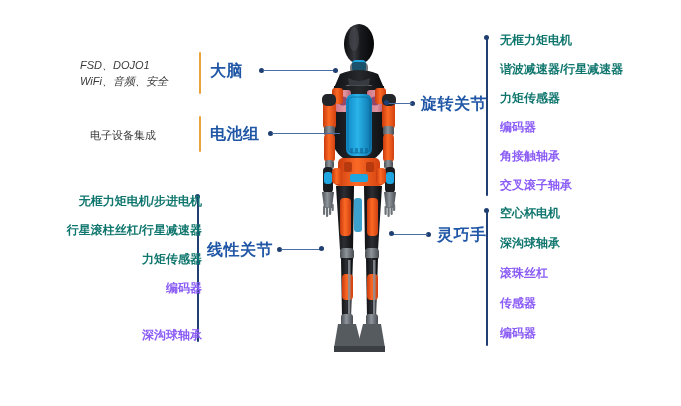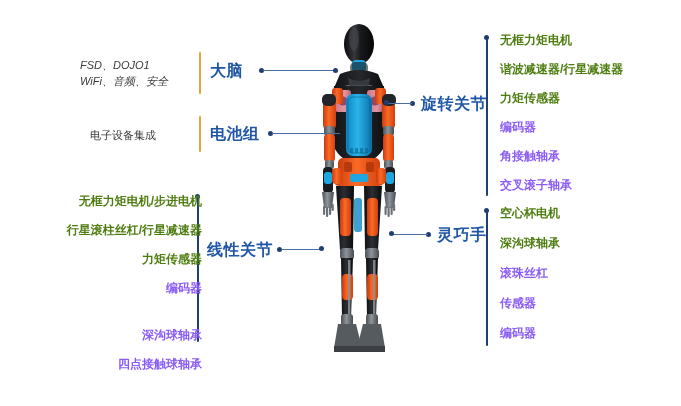--- a/index.html
+++ b/index.html
@@ -64,21 +64,21 @@
     position: absolute;
     white-space: nowrap;
     font-size: 12px;
     line-height: 1;
   }
   .dlist .row {
     font-weight: bold;
     color: #8b5cf6;
     white-space: nowrap;
   }
-  .dlist .row.red { color: #4d7c0f; }
+  .dlist .row.red { color: #0f766e; }
   .dlist.right .row { text-align: left; }
   .dlist.left .row  { text-align: right; }
 
   
   .anno {
     position: absolute;
     font-size: 11px;
     color: #3a3a3a;
     text-align: left;
     white-space: nowrap;
@@ -272,21 +272,20 @@
   <div class="leader-dot" style="left:319px; top:246px;"></div>
 
   <div class="vbar navy" style="left:197px; top:197px; height:145px;"></div>
   <div class="vbar-dot" style="left:195px; top:194px;"></div>
   <div class="dlist left" style="right:479px; top:195px; width:170px;">
       <div class="row red" style="margin-top: 0px;">无框力矩电机/步进电机</div>
       <div class="row red" style="margin-top: 17px;">行星滚柱丝杠/行星减速器</div>
       <div class="row red" style="margin-top: 17px;">力矩传感器</div>
       <div class="row" style="margin-top: 17px;">编码器</div>
       <div class="row" style="margin-top: 35px;">深沟球轴承</div>
-      <div class="row" style="margin-top: 17px;">四点接触球轴承</div>
     </div>
 
   <div class="cat-label" style="left:437px; top:227px;">灵巧手</div>
   <div class="leader-dot" style="left:426px; top:232px;"></div>
   <div class="leader" style="left:393px; top:234px; width:35px;"></div>
   <div class="leader-dot" style="left:389px; top:231px;"></div>
 
   <div class="vbar navy" style="left:486px; top:211px; height:135px;"></div>
   <div class="vbar-dot" style="left:484px; top:208px;"></div>
   <div class="dlist right" style="left:500px; top:207px;">

